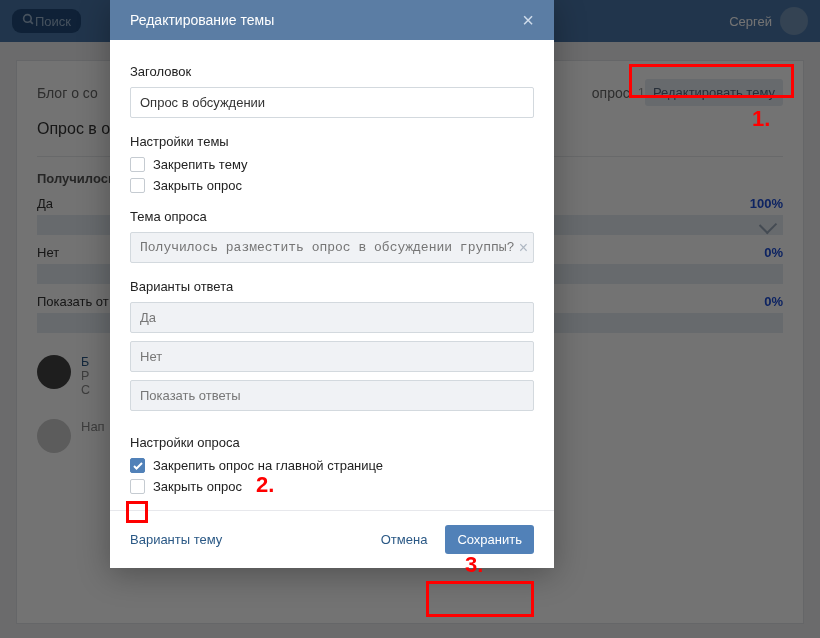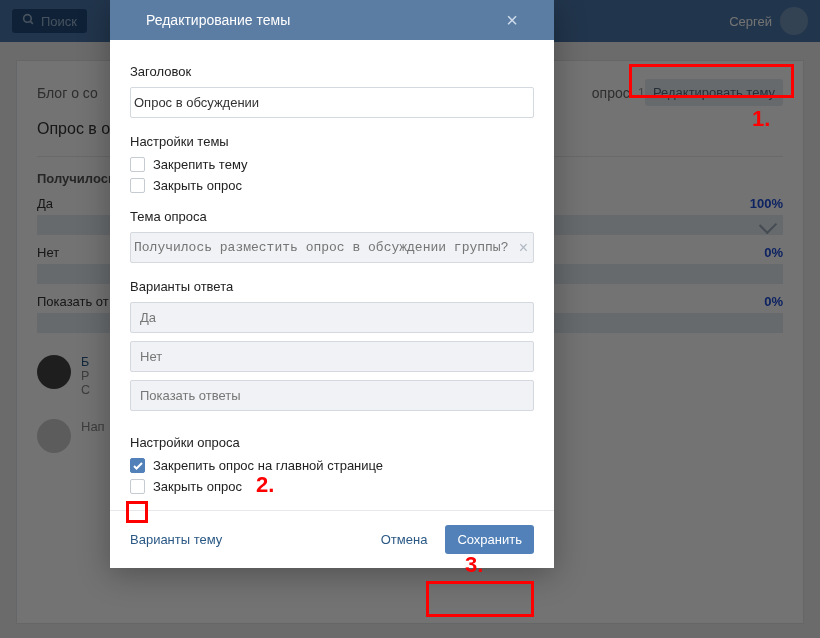--- a/index.html
+++ b/index.html
@@ -14,22 +14,22 @@
     color: #222;
   }
   
   .bg-header {
     position: absolute; left:0; top:0; right:0; height:42px;
     background: #4a76a8;
     display:flex; align-items:center; padding:0 12px;
     color:#dfe6ef;
   }
   .bg-header .search {
-    display:flex; align-items:flex-end; gap:6px;
-    background:#224b7a; border-radius:3px; padding:4px 10px; color:#9bb4cf;
+    display:flex; align-items:flex-end; 
+    background:#224b7a; border-radius:9px; padding:4px 10px; color:#9bb4cf;
     font-size:13px;
   }
   .bg-header .user {
     margin-left:auto; display:flex; align-items:center; gap:8px; color:#fff;
     font-size:13px;
   }
   .bg-header .avatar { width:28px; height:28px; border-radius:50%; background:#7394b8; }
   .bg-content {
     position:absolute; left:16px; top:60px; right:16px; bottom:14px;
     background:#fff; border:1px solid #e1e3e6; padding:18px 20px;
@@ -59,29 +59,29 @@
   
   .anno-box { position:absolute; border:3px solid #ff0000; pointer-events:none; }
   .anno-num { position:absolute; color:#ff0000; font-weight:700; font-size:22px; font-family:Arial; pointer-events:none; }
 
   
   .modal {
     position:absolute; left:110px; top:0; width:444px;
     background:#fff; box-shadow:0 6px 30px rgba(0,0,0,.3);
   }
   .modal-header {
-    background:#5b7da4; color:#fff; padding:10px 36px;
+    background:#5b7da4; color:#fff; padding:10px 20px;
     display:flex; align-items:center; font-size:14px;
   }
   .modal-header .close { margin-left:auto; font-size:20px; cursor:pointer; line-height:1; color:#cfdceb; }
   .modal-body { padding:16px 20px 10px 20px; }
   .section-label { font-size:13px; color:#222; font-weight:400; margin:8px 0 8px 0; }
   .section-label.mt { margin-top:16px; }
   .text-input {
-    width:100%; padding:7px 3px; border:1px solid #d3d9de; border-radius:2px;
+    width:100%; padding:7px 9px; border:1px solid #d3d9de; border-radius:2px;
     font-size:13px; color:#333; background:#fff;
   }
   .text-input.gray { background:#f0f2f5; color:#4c1d95;font-family:Liberation Mono, monospace; }
   .input-wrap { position:relative; }
   .input-clear { position:absolute; right:6px; top:50%; transform:translateY(-50%); color:#aeb7c2; font-size:16px; cursor:pointer;}
   .check-row { display:flex; align-items:center; gap:8px; margin:6px 0; font-size:13px; color:#222;}
   .chk {
     width:15px; height:15px; border:1px solid #c5cbd1; border-radius:2px; background:#fff;
     display:inline-flex; align-items:center; justify-content:center; cursor:pointer;
   }

